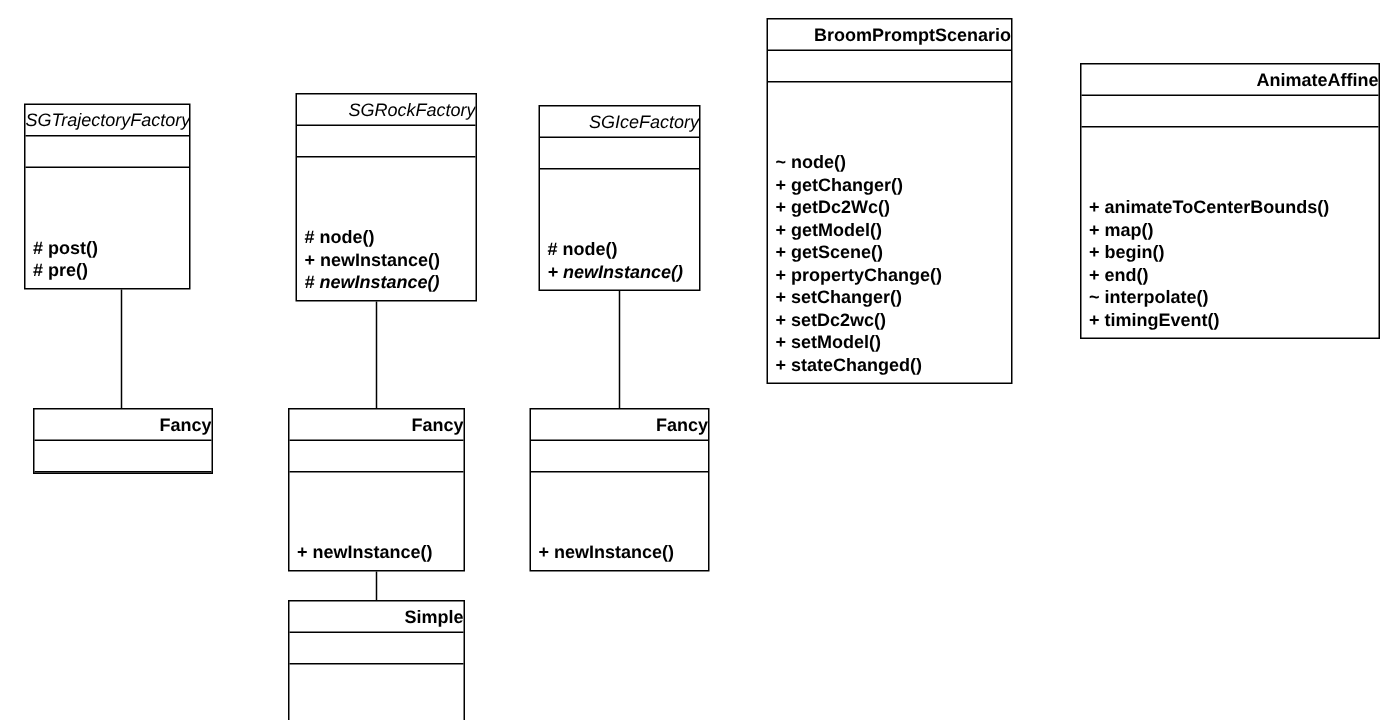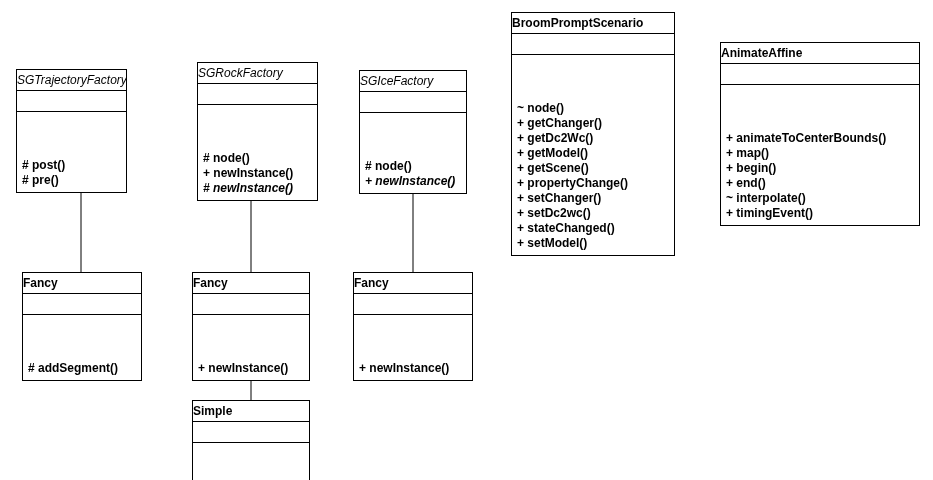--- a/index.html
+++ b/index.html
@@ -19,21 +19,21 @@
     position: absolute;
     background: #ffffff;
     border: 1px solid #000000;
     box-sizing: border-box;
     font-size: 12px;
     color: #000000;
   }
   .uml-title {
     height: 20px;
     line-height: 20px;
-    text-align: left;
+    text-align: right;
     font-weight: bold;
     border-bottom: 1px solid #000000;
     white-space: nowrap;
     overflow: hidden;
   }
   .uml-title.abstract {
     font-style: italic;
     font-weight: normal;
   }
   .uml-attrs {
@@ -121,44 +121,41 @@
     <div class="uml-attrs"></div>
     <div class="uml-methods">
       <div class="uml-method">~ node()</div>
       <div class="uml-method">+ getChanger()</div>
       <div class="uml-method">+ getDc2Wc()</div>
       <div class="uml-method">+ getModel()</div>
       <div class="uml-method">+ getScene()</div>
       <div class="uml-method">+ propertyChange()</div>
       <div class="uml-method">+ setChanger()</div>
       <div class="uml-method">+ setDc2wc()</div>
+      <div class="uml-method">+ setModel()</div>
       <div class="uml-method">+ stateChanged()</div>
-      <div class="uml-method">+ setModel()</div>
     </div>
   </div>
 
   <div class="uml-class" style="left:720px; top:42px; width:200px;">
     <div class="uml-title">AnimateAffine</div>
     <div class="uml-attrs"></div>
     <div class="uml-methods">
       <div class="uml-method">+ animateToCenterBounds()</div>
       <div class="uml-method">+ map()</div>
       <div class="uml-method">+ begin()</div>
       <div class="uml-method">+ end()</div>
       <div class="uml-method">~ interpolate()</div>
       <div class="uml-method">+ timingEvent()</div>
     </div>
   </div>
 
   <div class="uml-class" style="left:22px; top:272px; width:120px;">
     <div class="uml-title">Fancy</div>
     <div class="uml-attrs"></div>
-    <div class="uml-methods">
-      <div class="uml-method"># addSegment()</div>
-    </div>
   </div>
 
   <div class="uml-class" style="left:192px; top:272px; width:118px;">
     <div class="uml-title">Fancy</div>
     <div class="uml-attrs"></div>
     <div class="uml-methods">
       <div class="uml-method">+ newInstance()</div>
     </div>
   </div>
 

